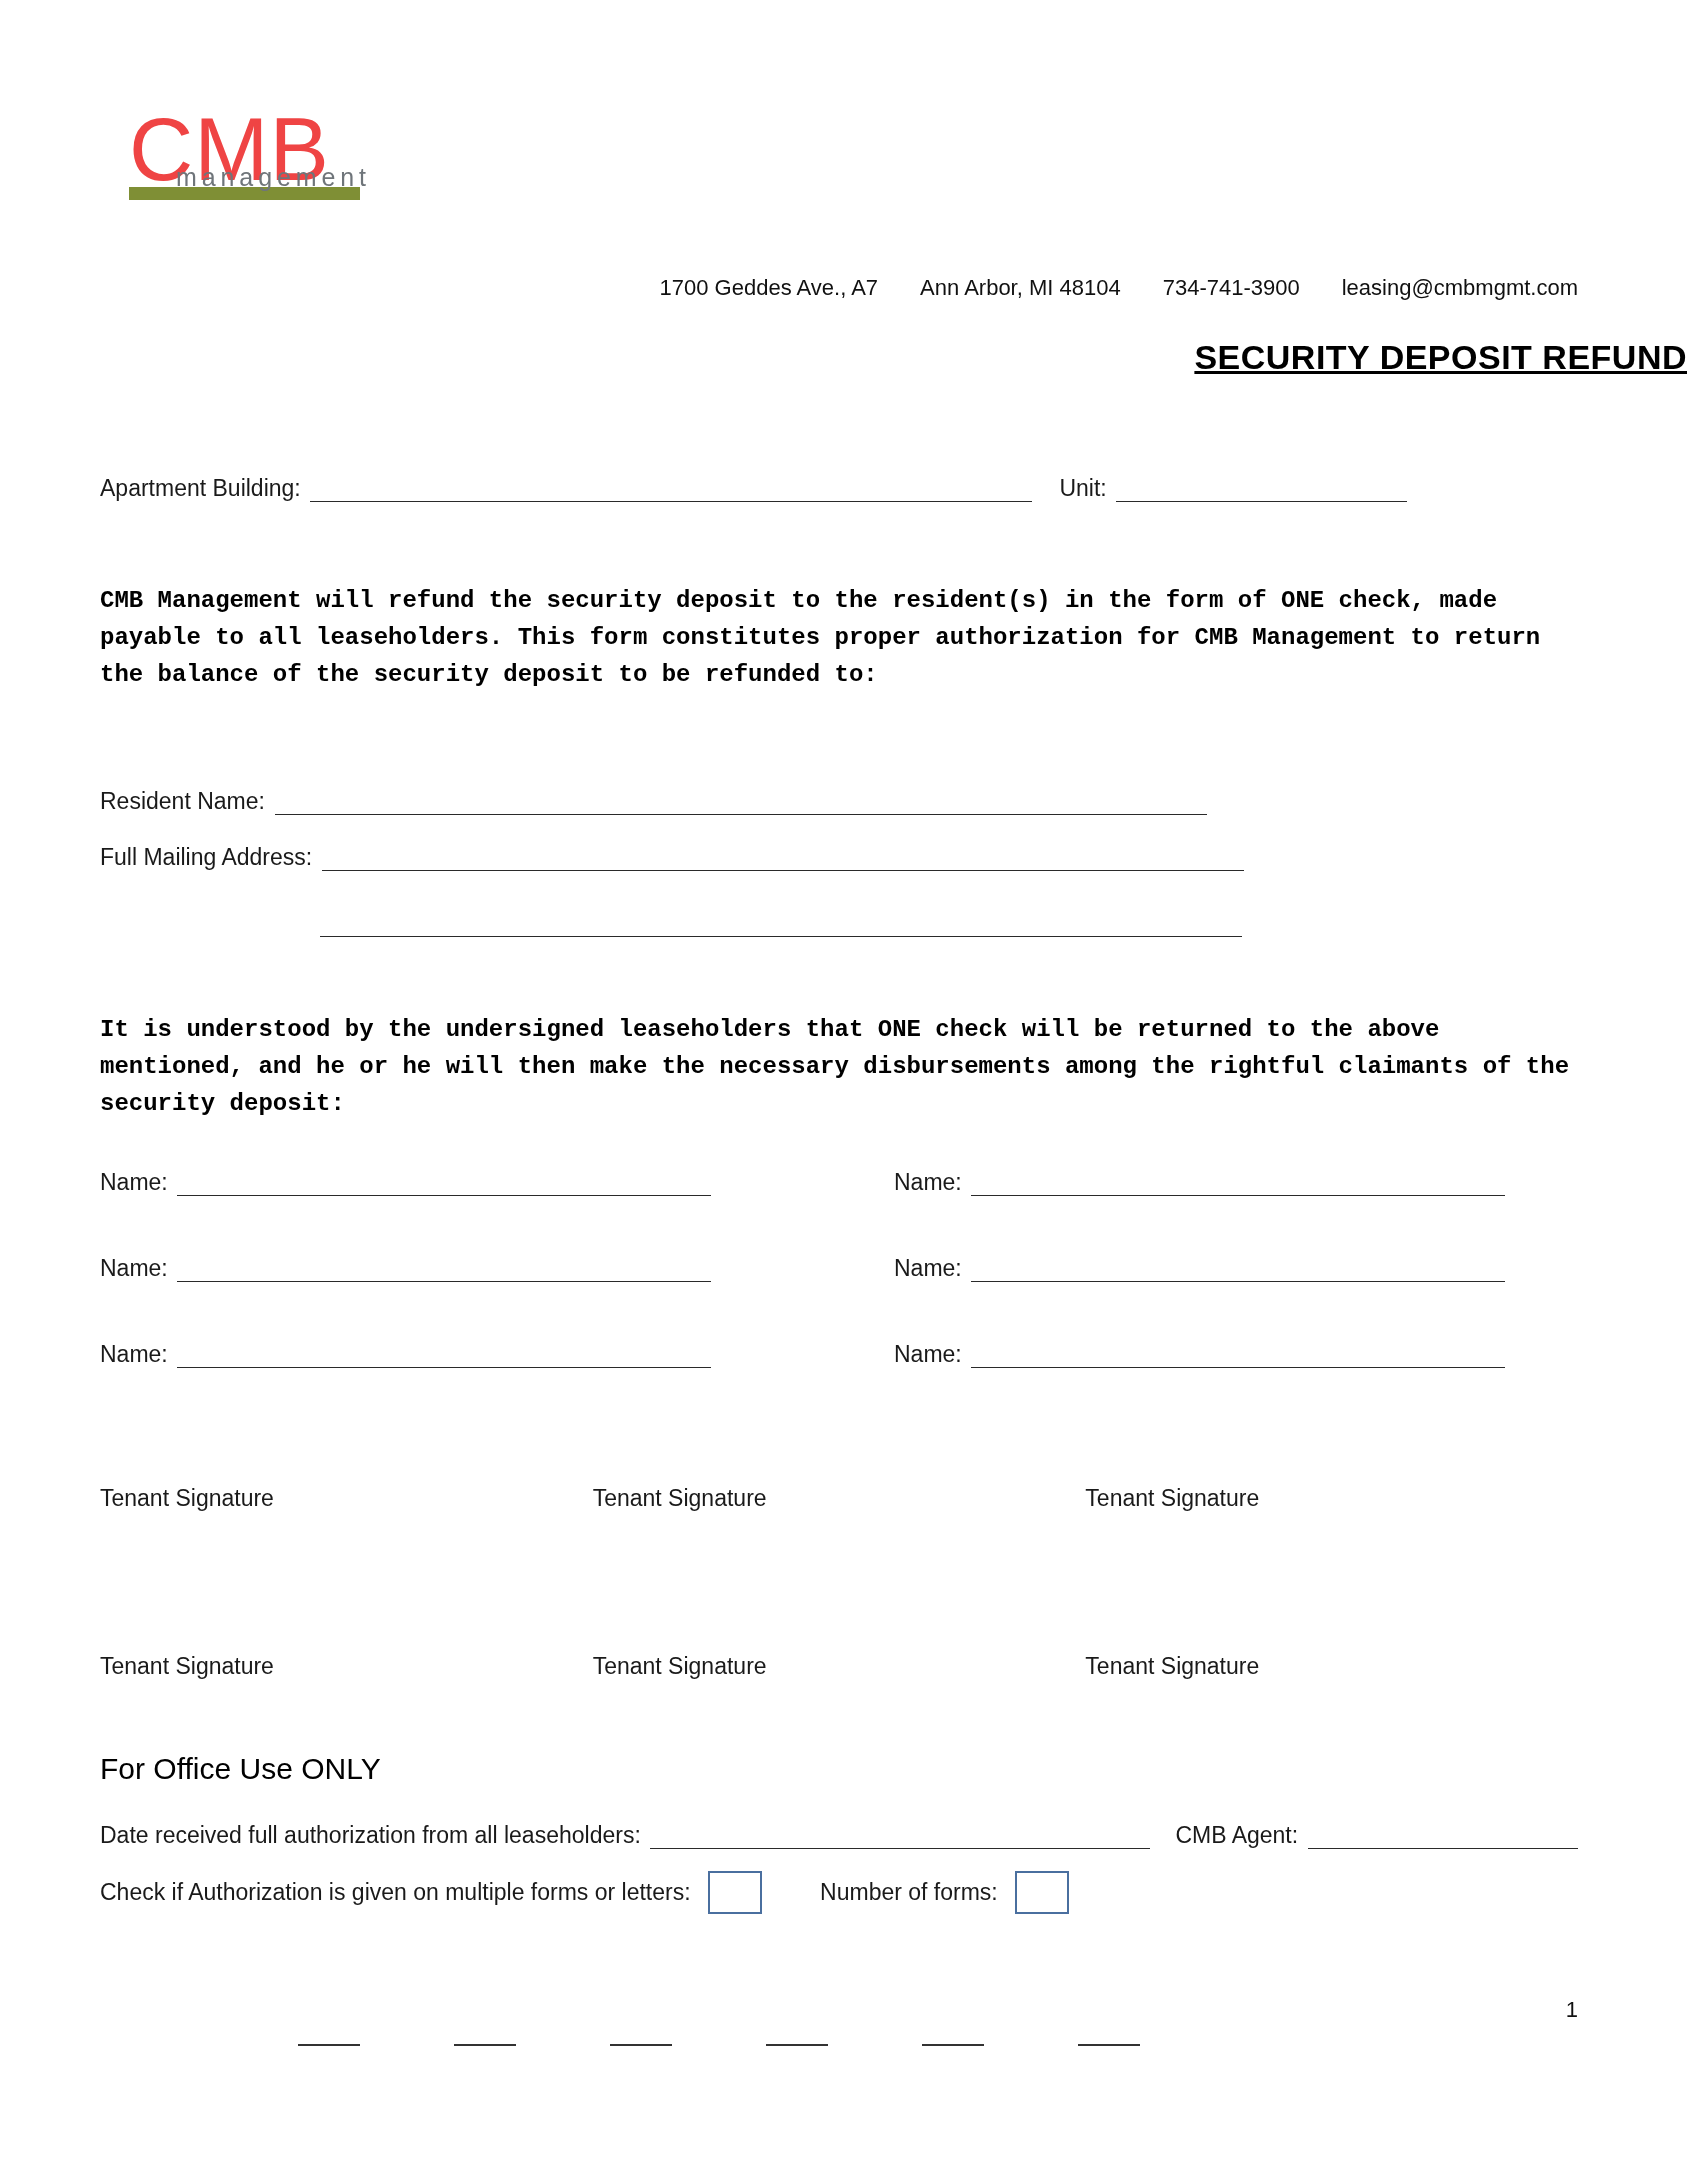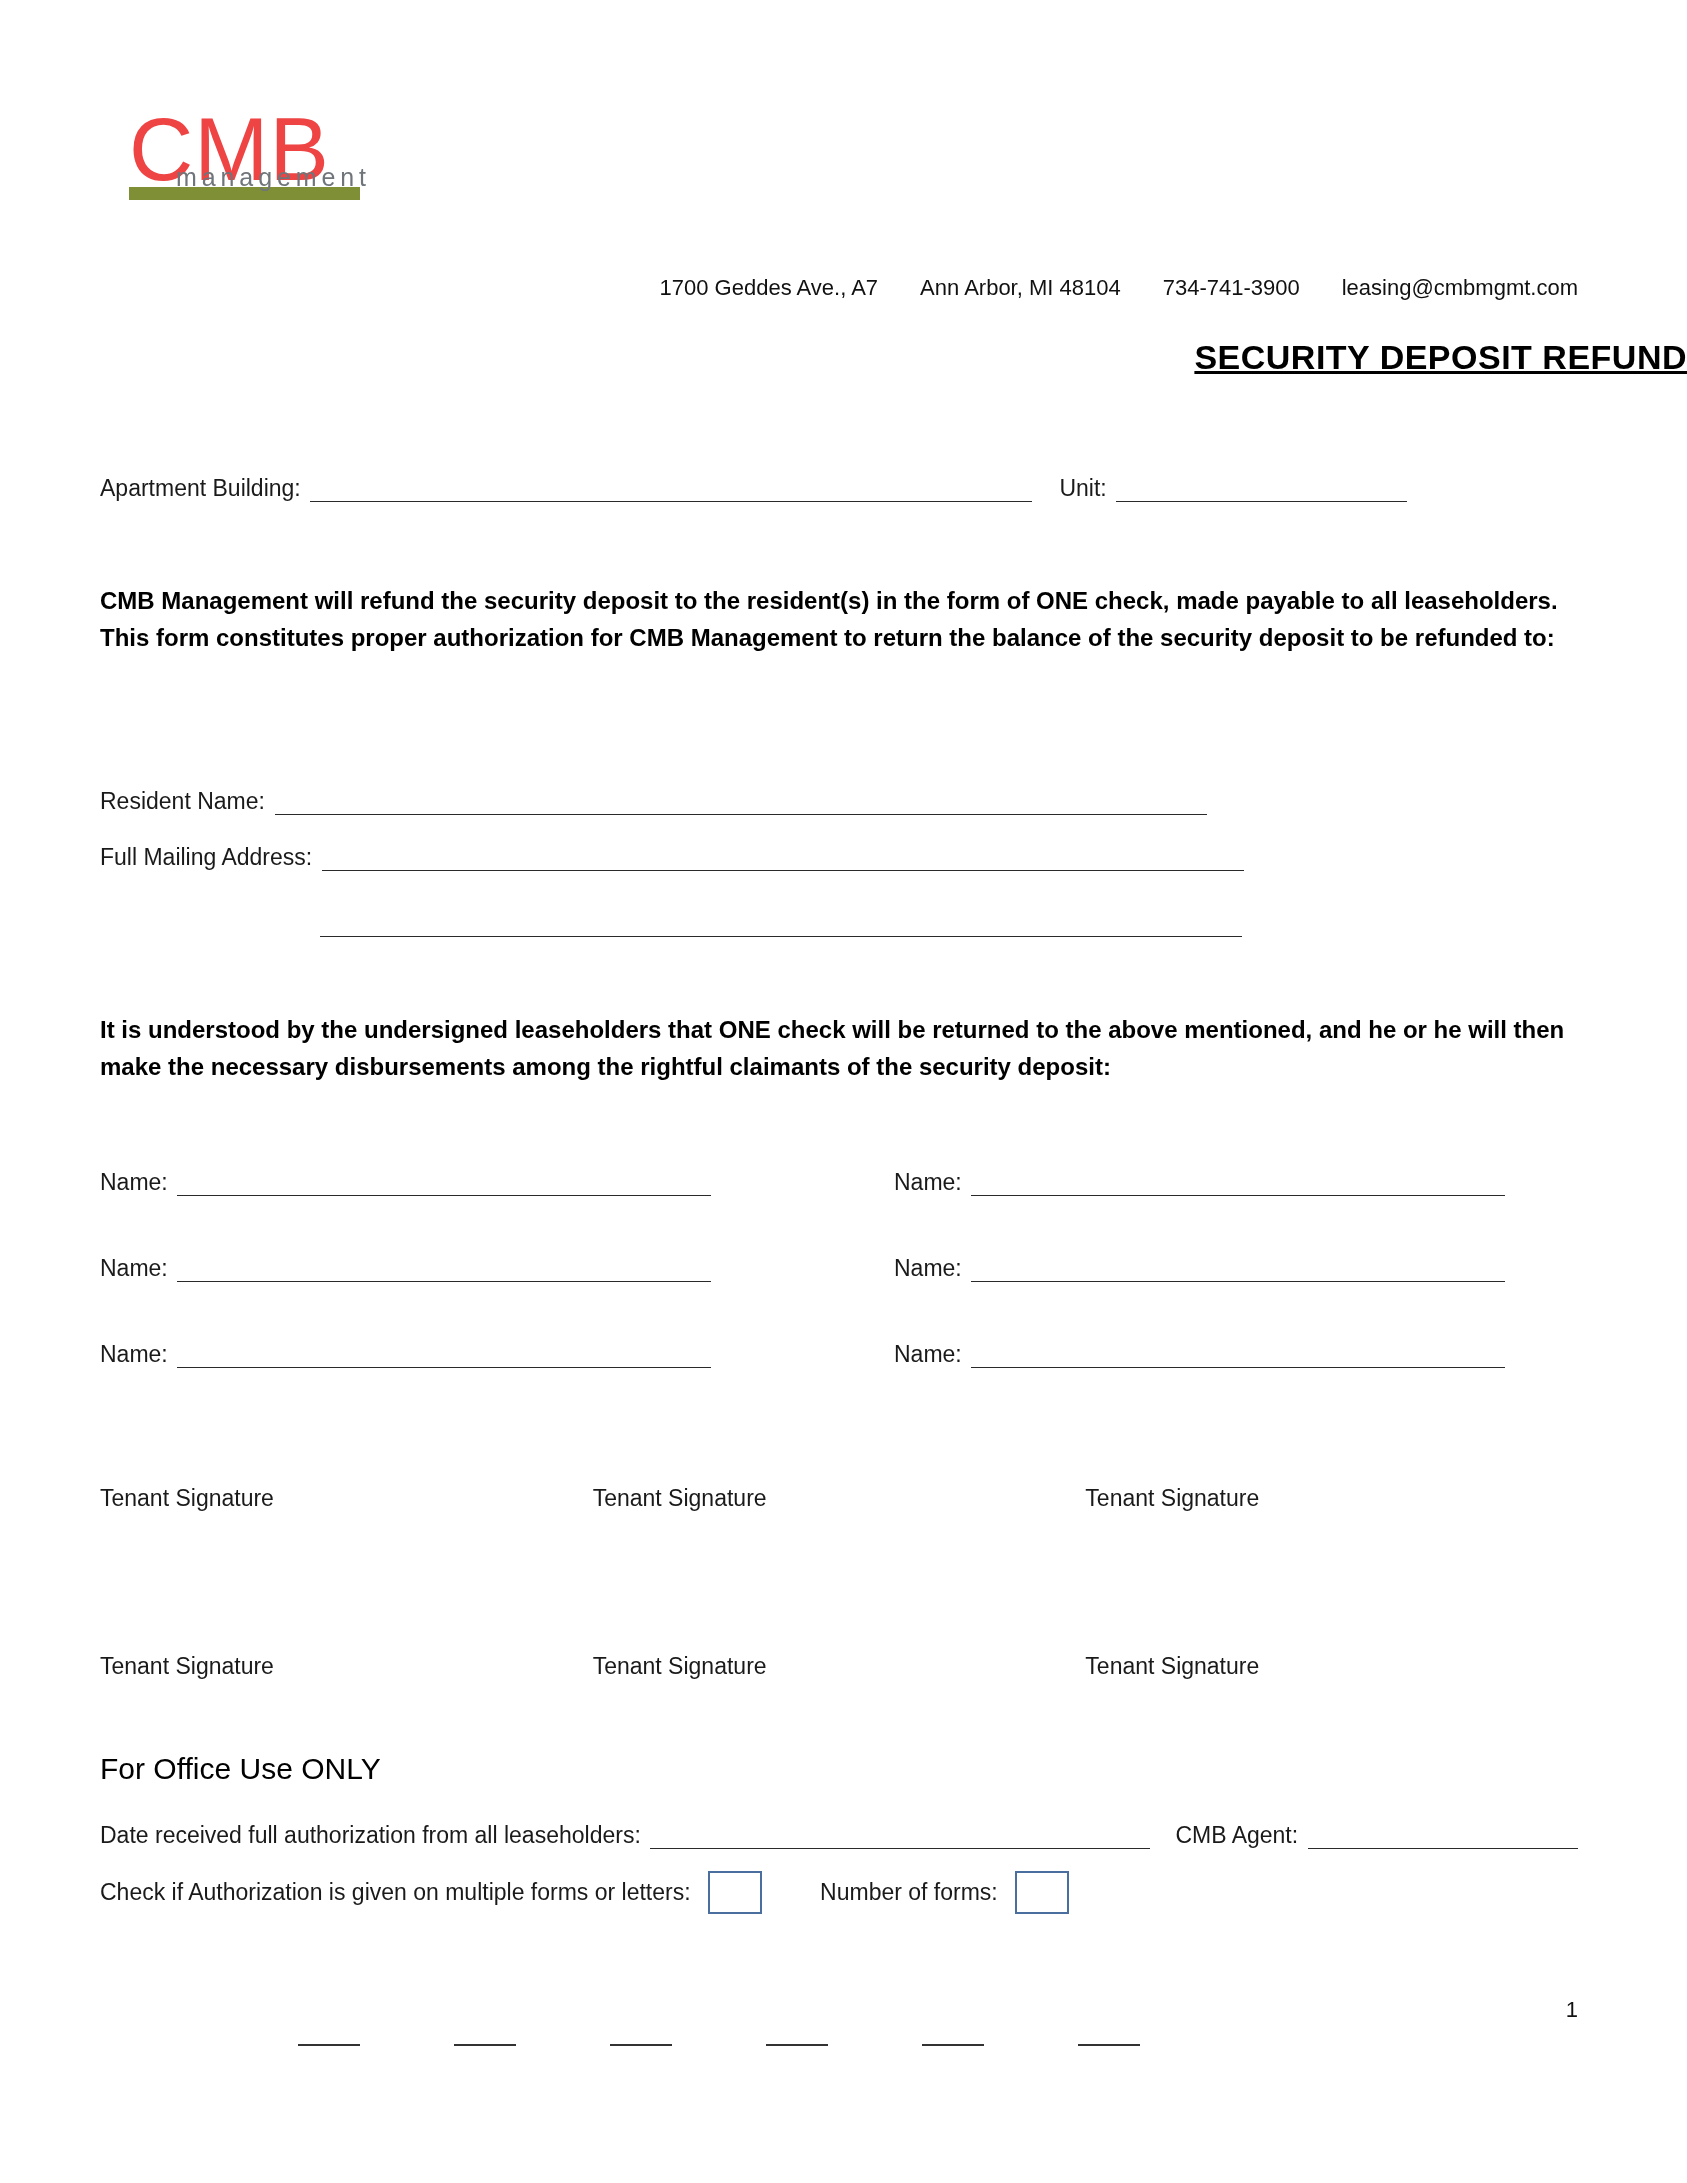--- a/index.html
+++ b/index.html
@@ -44,21 +44,21 @@
 
   .row { position:absolute; left:100px; right:109px; display:flex; align-items:flex-end; font-size:23px; }
   .lbl { white-space:nowrap; padding-right:9.7px; }
 
   .apt-row   { top:475px;text-align:center; }
   .apt-line  { width:722px; margin-right:27px; }
   .unit-line { width:291px; }
 
   .para {
     position:absolute; left:100px; width:1475px;
-    font-size:24px; font-weight:700; line-height:1.55; color:#000;
+    font-size:24px; font-weight:700; line-height:1.55; color:#000;font-family:Liberation Mono, monospace;
   }
   .para1 { top:582px; }
   .para2 { top:1011px; }
 
   .resident-row { top:788px; }
   .resident-line { width:932px; }
   .mailing-row { top:844px; }
   .mailing-line { width:922px; }
   .mailing2-row { top:912px; left:320px; }
   .mailing2-line { width:922px; }

